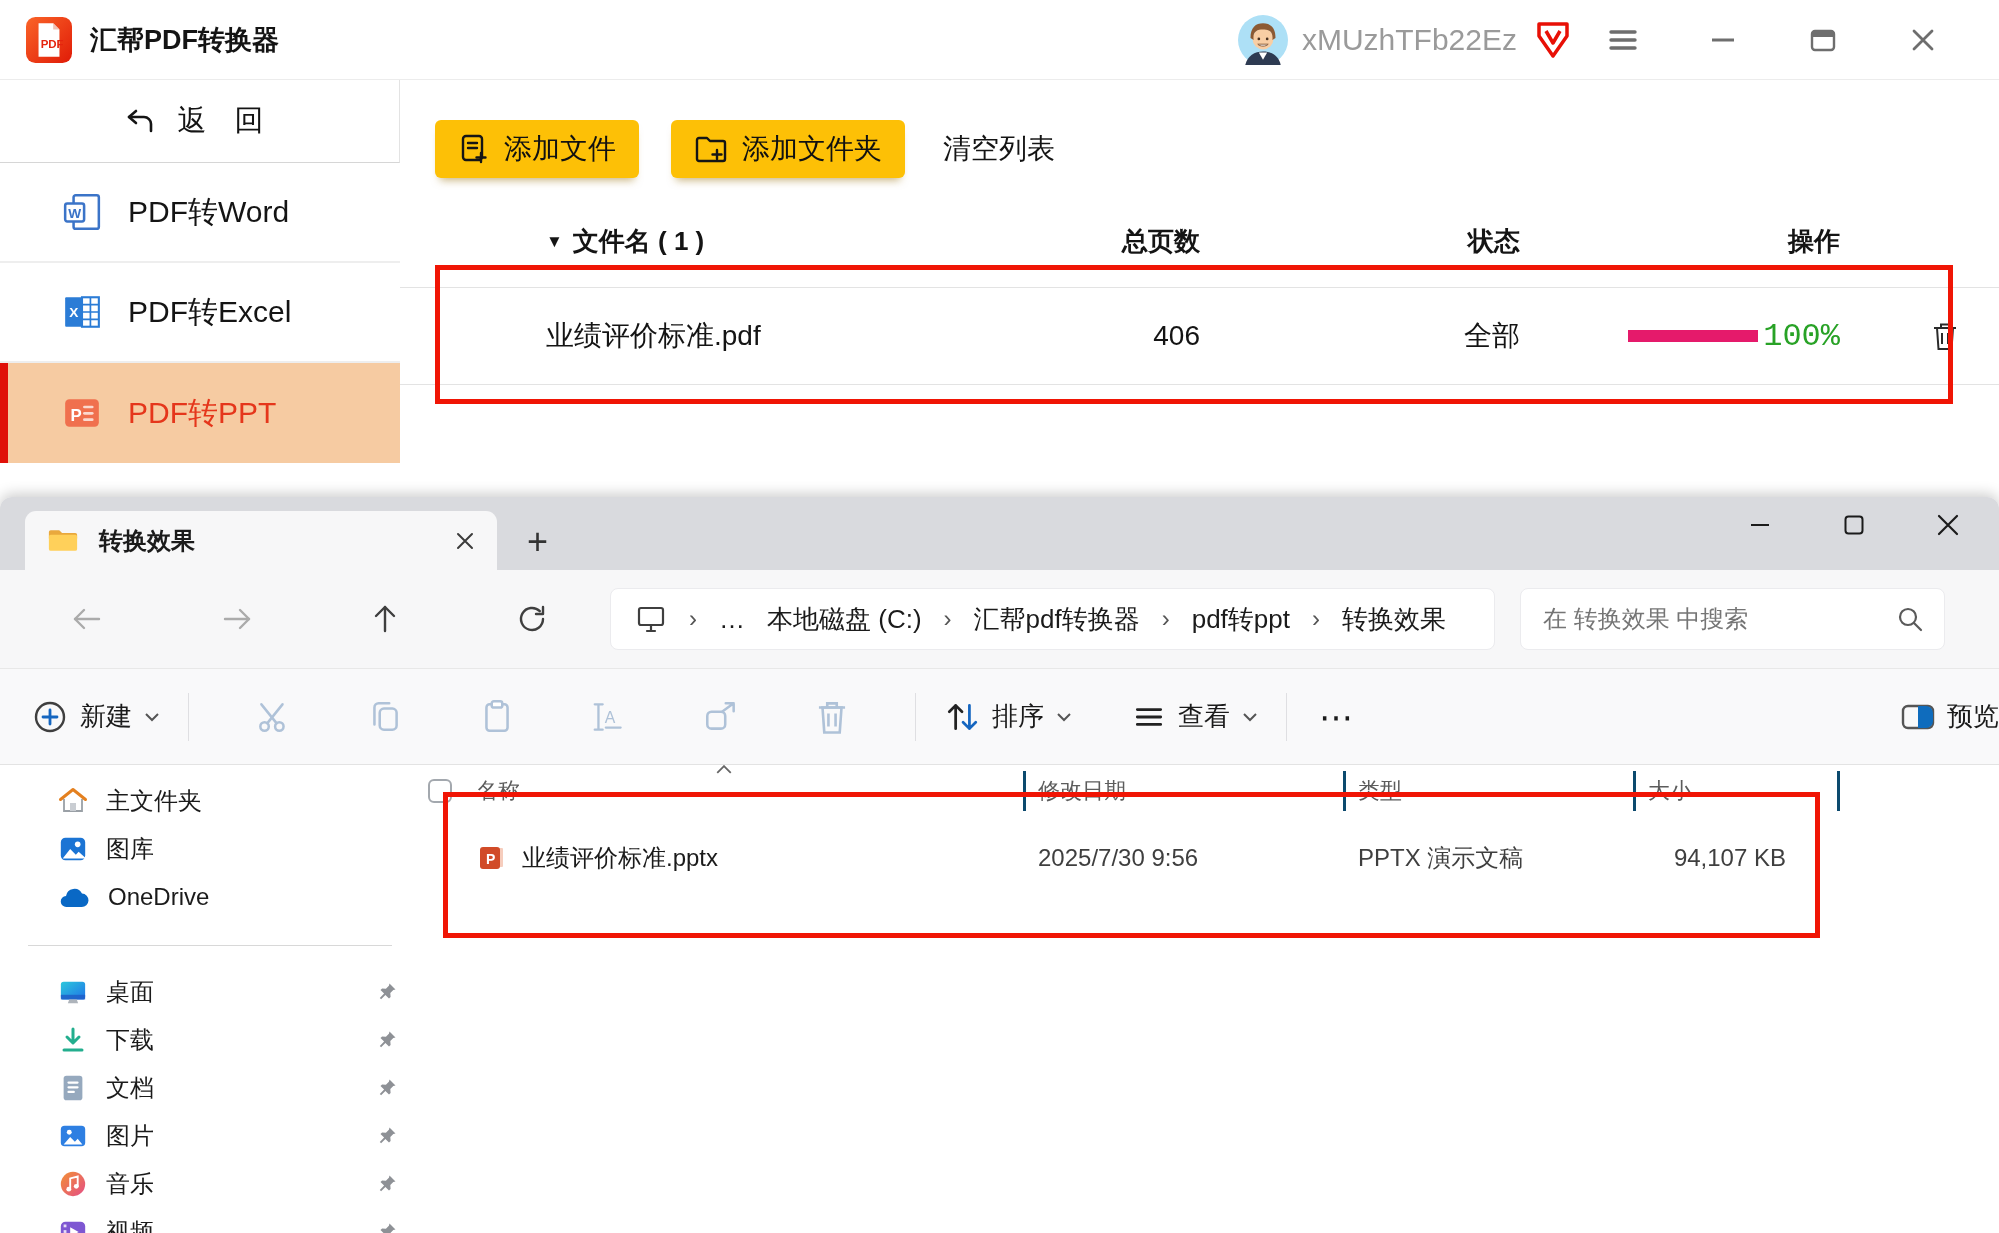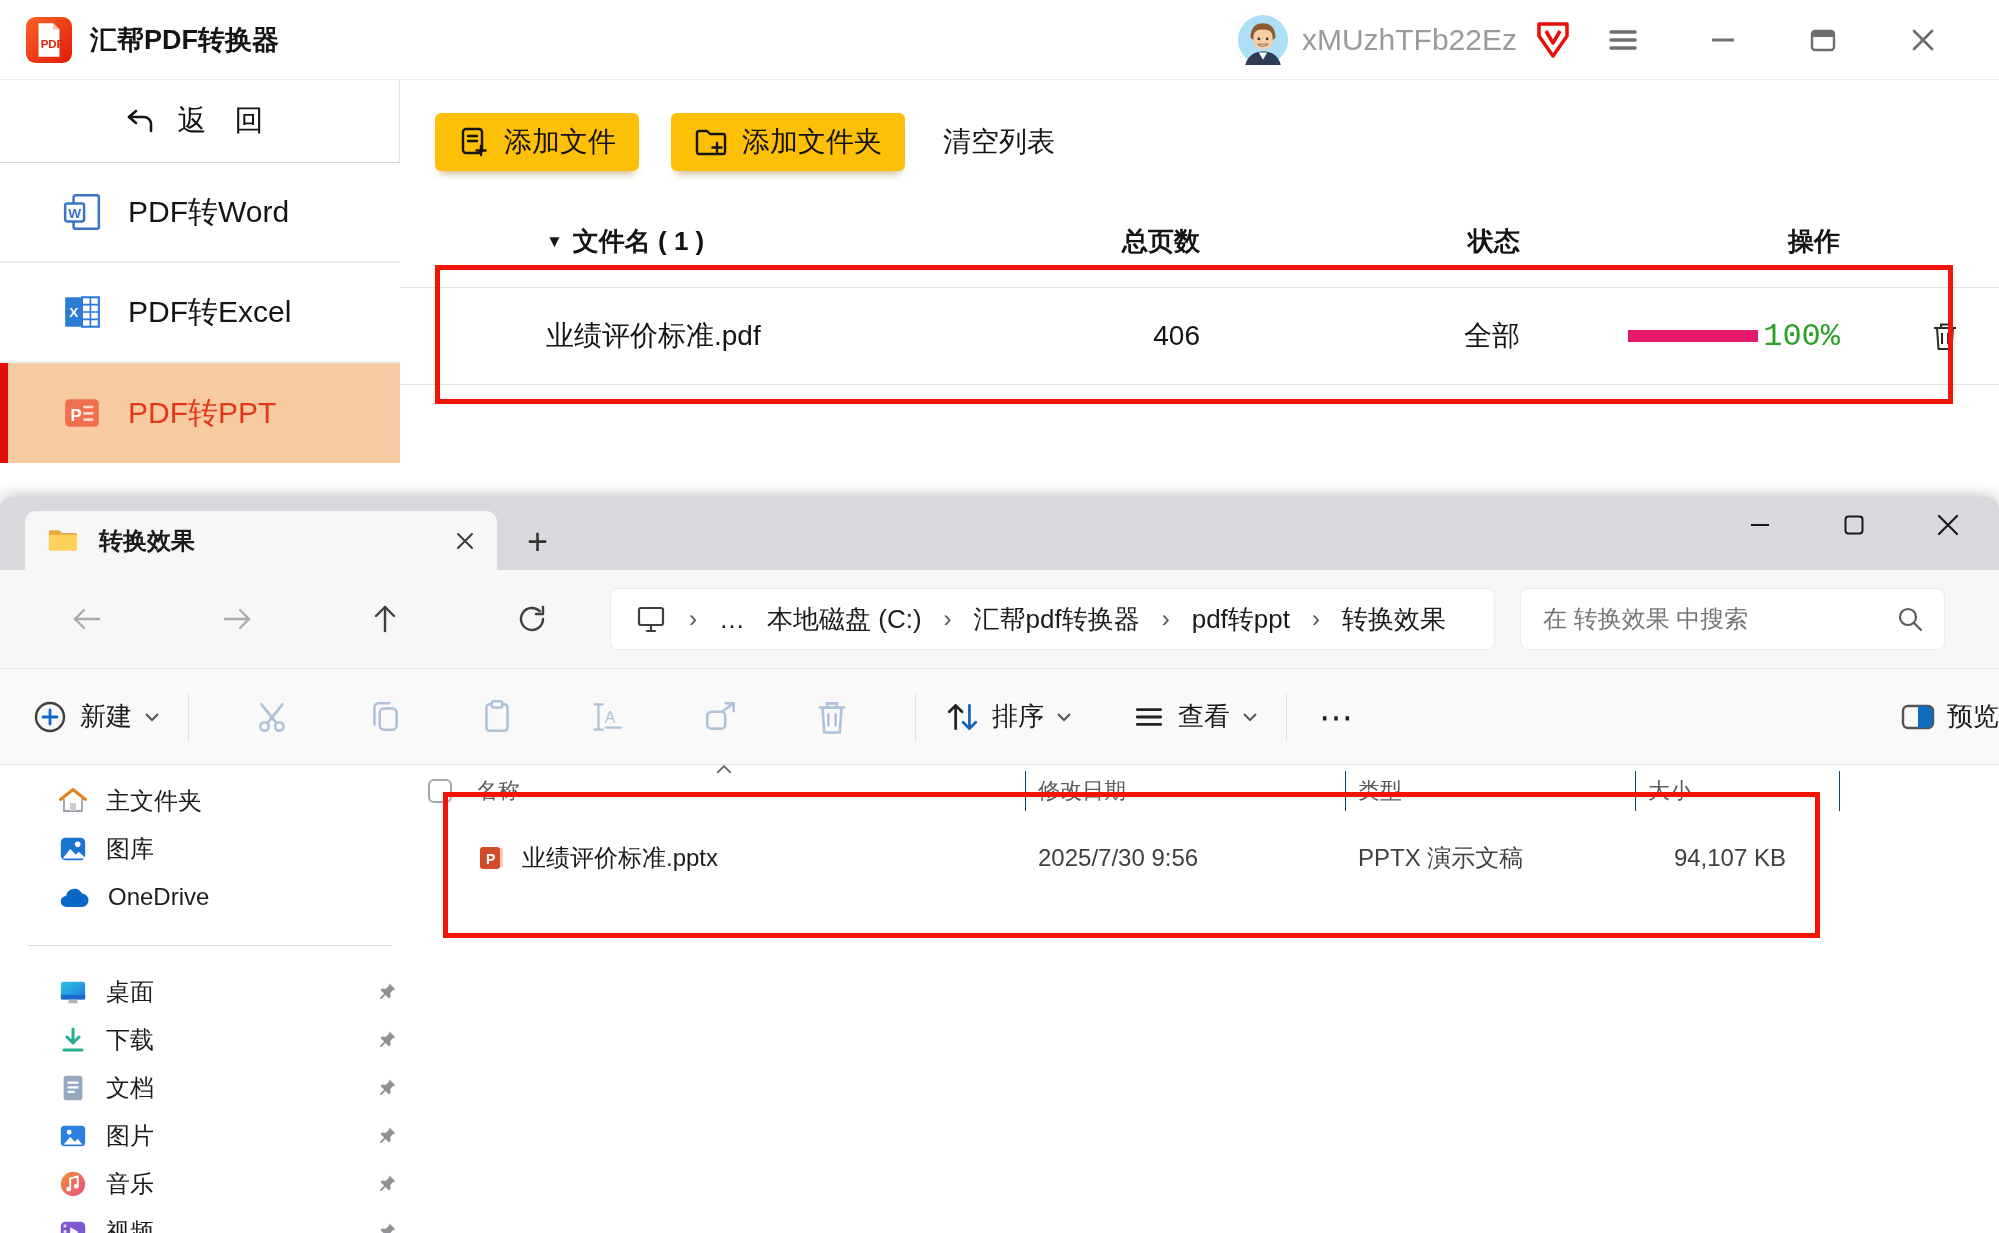--- a/index.html
+++ b/index.html
@@ -13,21 +13,21 @@
   .username{font-size:30px;color:#9a9a9a;margin:0 16px 0 14px;text-align:right;}
   .tb-btn{width:100px;display:flex;align-items:center;justify-content:center;cursor:pointer;}
   .app-body{display:flex;height:417px;}
   .app-sidebar{width:400px;flex:none;}
   .back-row{height:83px;border-bottom:1px solid #d6d6d6;border-right:1px solid #e3e3e3;box-sizing:border-box;
             display:flex;align-items:center;justify-content:center;gap:22px;font-size:29px;letter-spacing:10px;}
   .side-item{height:100px;display:flex;align-items:center;gap:26px;padding-left:62px;font-size:30px;
              border-bottom:2px solid #eeeeee;box-sizing:border-box;cursor:pointer;}
   .side-item.active{background:#F6CBA2;border-left:8px solid #E01008;padding-left:54px;color:#E5361B;border-bottom:none;}
   .app-main{flex:1;position:relative;}
-  .actions{position:absolute;left:35px;top:33px;display:flex;align-items:center;gap:32px;}
+  .actions{position:absolute;left:35px;top:40px;display:flex;align-items:center;gap:32px;}
   .ybtn{display:flex;align-items:center;gap:14px;height:58px;padding:0 23px;background:#FDC006;border-radius:6px;
         font-size:28px;color:#111;border:none;box-shadow:0 7px 9px -5px rgba(150,110,10,.55);cursor:pointer;}
   .clear{font-size:28px;margin-left:6px;cursor:pointer;}
   .grid5{display:grid;grid-template-columns:480px 320px 320px 320px 1fr;align-items:center;}
   .thead{position:absolute;top:125px;left:0;right:0;height:72px;font-size:26px;font-weight:700;}
   .c-name{padding-left:146px;display:flex;align-items:center;gap:10px;}
   .c-center{text-align:right;}
   .tri{font-size:17px;line-height:1;}
   .trow{position:absolute;top:207px;left:0;right:0;height:98px;border-top:1px solid #e3e3e3;border-bottom:1px solid #e3e3e3;
         box-sizing:border-box;font-size:28px;}
@@ -67,21 +67,21 @@
   .more{margin-left:4px;font-size:34px;color:#1b1b1b;cursor:pointer;}
   .preview{margin-left:auto;}
   .exp-body{display:flex;height:468px;background:#fff;}
   .exp-side{width:420px;flex:none;padding-top:12px;box-sizing:border-box;}
   .srow{height:48px;display:flex;align-items:center;padding-left:58px;gap:18px;font-size:24px;color:#1b1b1b;cursor:pointer;}
   .sdiv{height:1px;background:#d8d8d8;margin:24px 28px 22px 28px;}
   .pin{margin-left:auto;margin-right:22px;}
   .exp-list{flex:1;position:relative;}
   .lgrid{display:grid;grid-template-columns:606px 320px 290px 204px 1fr;align-items:center;}
   .lhead{position:absolute;top:0;left:0;right:0;height:52px;color:#5c5c5c;font-size:22px;}
-  .lh{height:40px;display:flex;align-items:center;border-right:1px solid #0c4a6e;box-sizing:border-box;padding-left:12px;cursor:pointer;}
+  .lh{height:40px;display:flex;align-items:center;border-right:3px solid #0c4a6e;box-sizing:border-box;padding-left:12px;cursor:pointer;}
   .lh:last-child{border-right:none;}
   .lh-name{position:relative;padding-left:8px;gap:24px;}
   .sortcaret{position:absolute;left:296px;top:-6px;}
   .checkbox{width:24px;height:24px;border:2px solid #a3a8ae;border-radius:6px;background:#fff;box-sizing:border-box;cursor:pointer;}
   .lrow{position:absolute;top:52px;left:0;right:0;height:82px;font-size:24px;cursor:pointer;}
   .lr-name{display:flex;align-items:center;gap:16px;padding-left:58px;color:#1b1b1b;}
   .lr-dim{color:#3f3f3f;padding-left:12px;}
   .lr-size{color:#3f3f3f;text-align:right;padding-right:54px;}
   .red-exp{left:23px;top:27px;width:1377px;height:146px;}
 </style>

